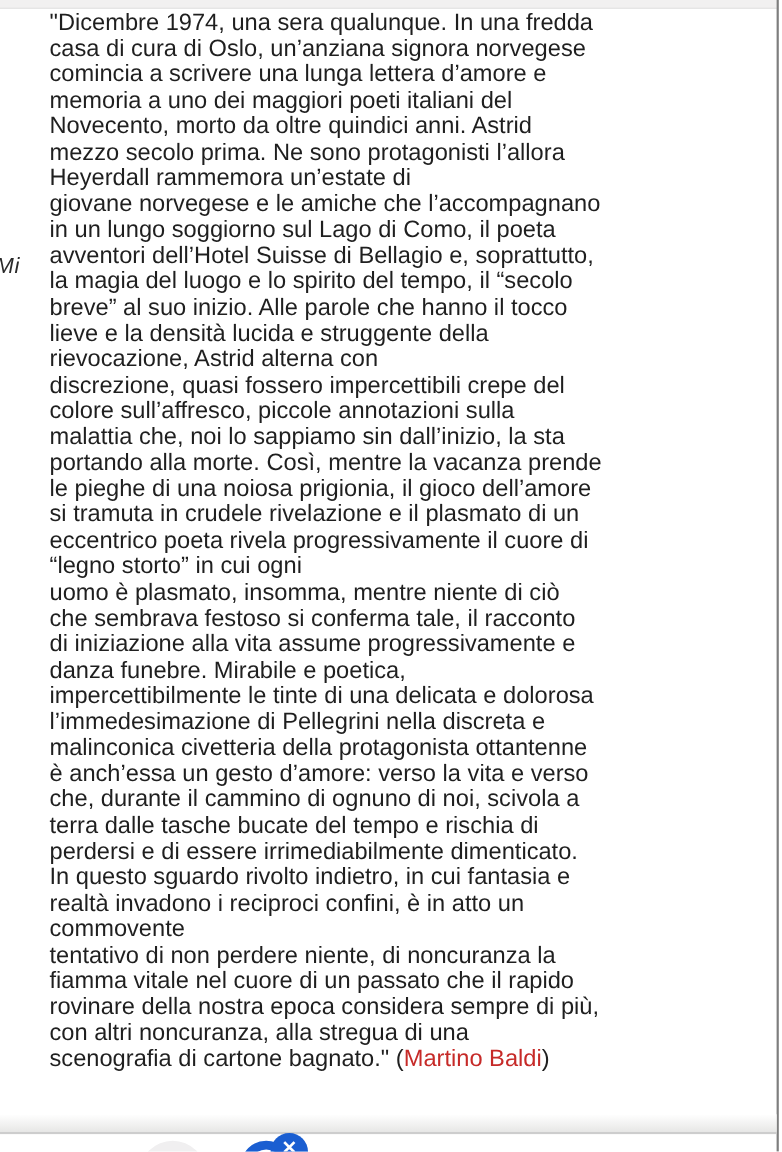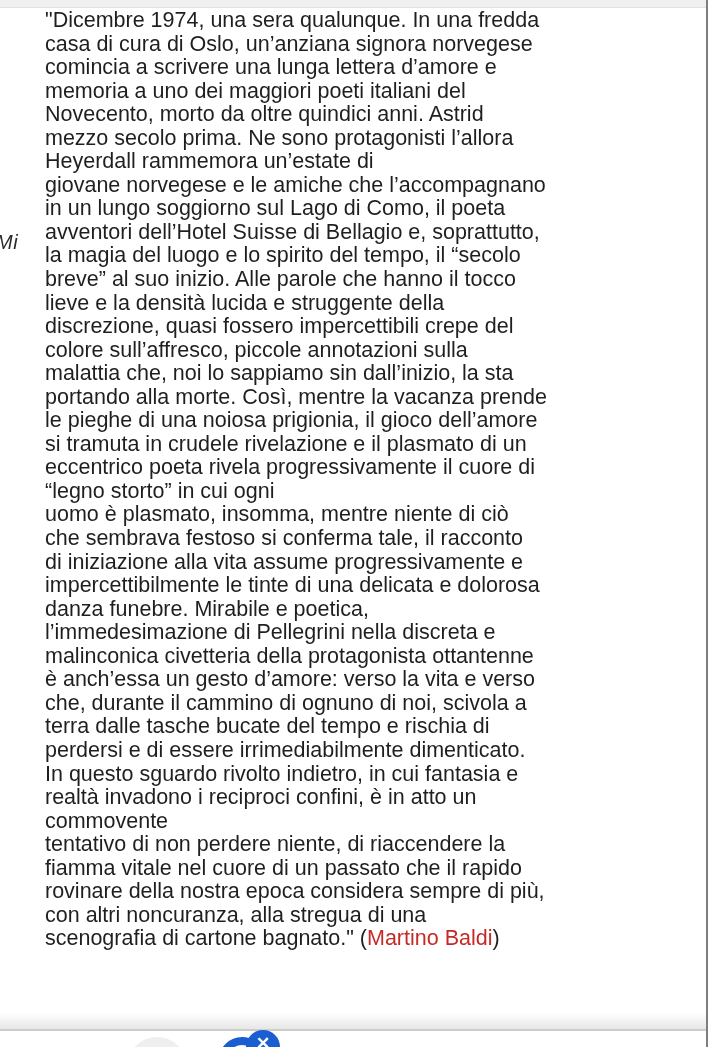--- a/index.html
+++ b/index.html
@@ -80,43 +80,44 @@
         <div class="line">memoria a uno dei maggiori poeti italiani del</div>
         <div class="line">Novecento, morto da oltre quindici anni. Astrid</div>
         <div class="line">mezzo secolo prima. Ne sono protagonisti l’allora</div>
         <div class="line">Heyerdall rammemora un’estate di</div>
         <div class="line">giovane norvegese e le amiche che l’accompagnano</div>
         <div class="line">in un lungo soggiorno sul Lago di Como, il poeta</div>
         <div class="line">avventori dell’Hotel Suisse di Bellagio e, soprattutto,</div>
         <div class="line">la magia del luogo e lo spirito del tempo, il “secolo</div>
         <div class="line">breve” al suo inizio. Alle parole che hanno il tocco</div>
         <div class="line">lieve e la densità lucida e struggente della</div>
+        <div class="line">rievocazione, Astrid alterna con</div>
         <div class="line">discrezione, quasi fossero impercettibili crepe del</div>
         <div class="line">colore sull’affresco, piccole annotazioni sulla</div>
         <div class="line">malattia che, noi lo sappiamo sin dall’inizio, la sta</div>
         <div class="line">portando alla morte. Così, mentre la vacanza prende</div>
         <div class="line">le pieghe di una noiosa prigionia, il gioco dell’amore</div>
         <div class="line">si tramuta in crudele rivelazione e il plasmato di un</div>
         <div class="line">eccentrico poeta rivela progressivamente il cuore di</div>
         <div class="line">“legno storto” in cui ogni</div>
         <div class="line">uomo è plasmato, insomma, mentre niente di ciò</div>
         <div class="line">che sembrava festoso si conferma tale, il racconto</div>
         <div class="line">di iniziazione alla vita assume progressivamente e</div>
+        <div class="line">danza funebre. Mirabile e poetica,</div>
         <div class="line">impercettibilmente le tinte di una delicata e dolorosa</div>
-        <div class="line">danza funebre. Mirabile e poetica,</div>
         <div class="line">l’immedesimazione di Pellegrini nella discreta e</div>
         <div class="line">malinconica civetteria della protagonista ottantenne</div>
         <div class="line">è anch’essa un gesto d’amore: verso la vita e verso</div>
         <div class="line">che, durante il cammino di ognuno di noi, scivola a</div>
         <div class="line">terra dalle tasche bucate del tempo e rischia di</div>
         <div class="line">perdersi e di essere irrimediabilmente dimenticato.</div>
         <div class="line">In questo sguardo rivolto indietro, in cui fantasia e</div>
         <div class="line">realtà invadono i reciproci confini, è in atto un</div>
         <div class="line">commovente</div>
-        <div class="line">tentativo di non perdere niente, di riaccendere la</div>
+        <div class="line">tentativo di non perdere niente, di noncuranza la</div>
         <div class="line">fiamma vitale nel cuore di un passato che il rapido</div>
         <div class="line">rovinare della nostra epoca considera sempre di più,</div>
         <div class="line">con altri noncuranza, alla stregua di una</div>
       </div>
     <div class="line"><span>scenografia di cartone bagnato." (</span><span class="author">Martino Baldi</span><span>)</span></div>
   </div>
 
   <div class="bottom-band"></div>
 
   <div class="avatar"></div>

